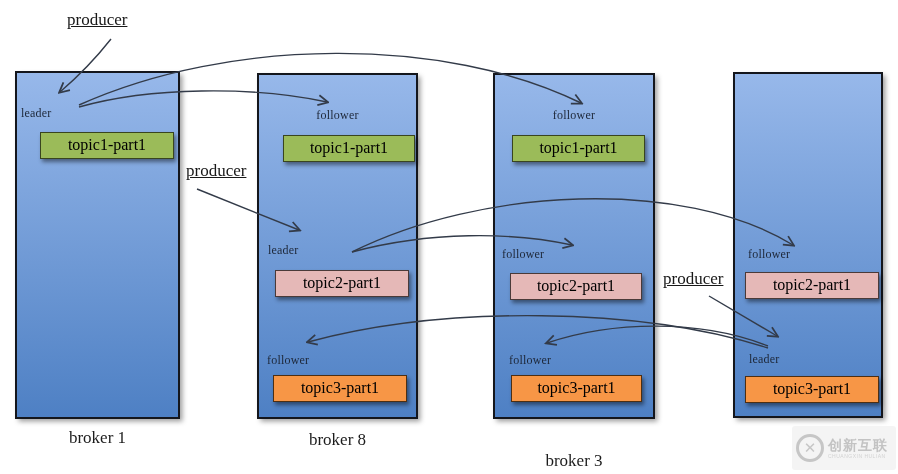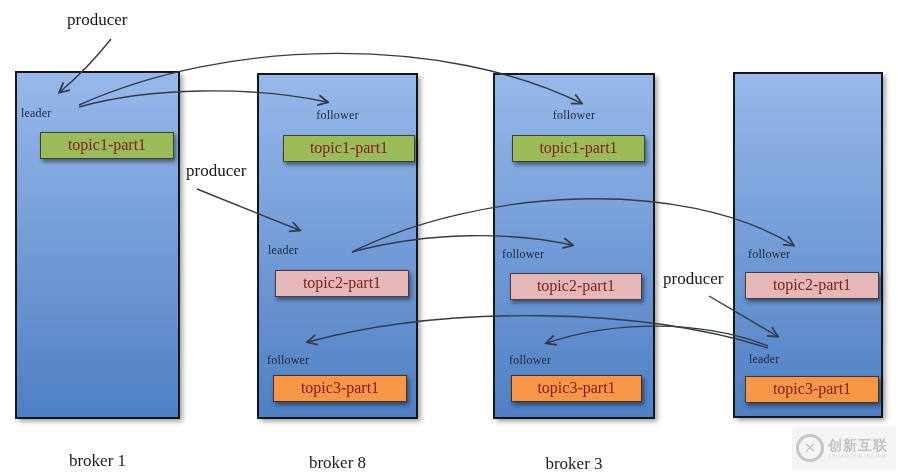--- a/index.html
+++ b/index.html
@@ -16,31 +16,31 @@
   }
   .role{
     position:absolute;font-size:12px;color:#1d2738;letter-spacing:0.2px;
     white-space:nowrap;
   }
   .role.centered{left:0;right:0;text-align:center;}
   .part{
     position:absolute;box-sizing:border-box;
     border:1.6px solid #2f3524;
     box-shadow:2px 2.5px 4px rgba(0,0,0,0.45);
-    font-size:16px;color:#7f1d1d;text-align:center;line-height:24px;
+    font-size:16px;color:#000000;text-align:center;line-height:24px;
     white-space:nowrap;
   }
   .part.green{background:var(--topic1);border-color:#39451f;}
   .part.pink{background:var(--topic2);border-color:#4a3a39;text-align:center;}
   .part.orange{background:var(--topic3);border-color:#4d2f13;text-align:center;}
   .producer{
-    position:absolute;font-size:17px;color:#181818;white-space:nowrap;
+    position:absolute;font-size:17px;color:#181818;white-space:nowrap;text-decoration:underline;
   }
   .broker-label{
-    position:absolute;font-size:17px;color:#1c1c1c;text-align:center;white-space:nowrap;margin-top:23px;
+    position:absolute;font-size:17px;color:#1c1c1c;text-align:center;white-space:nowrap;
   }
   .arrows{position:absolute;left:0;top:0;width:898px;height:474px;pointer-events:none;}
   .arrows path{stroke:var(--arrow);stroke-width:1.4;fill:none;}
   .watermark{
     position:absolute;right:2px;bottom:4px;width:96px;height:40px;
     background:#f4f4f4;border-radius:3px;
     display:flex;align-items:center;gap:4px;padding:2px 4px;
     font-family:"Liberation Sans","DejaVu Sans",sans-serif;
   }
   .wm-icon{
@@ -87,21 +87,21 @@
     <div class="role" style="left:14px;top:278px;">leader</div>
     <div class="part orange" style="left:10px;top:302px;width:134px;height:27px;">topic3-part1</div>
   </div>
 
   <div class="producer" style="left:67px;top:10px;">producer</div>
   <div class="producer" style="left:186px;top:161px;">producer</div>
   <div class="producer" style="left:663px;top:269px;">producer</div>
 
   <div class="broker-label" style="left:15px;top:428px;width:165px;">broker 1</div>
   <div class="broker-label" style="left:257px;top:430px;width:161px;">broker 8</div>
-  <div class="broker-label" style="left:493px;top:431px;width:162px;">broker 3</div>
+  <div class="broker-label" style="left:493px;top:451px;width:162px;">broker 3</div>
 
   <svg class="arrows" viewBox="0 0 898 474" xmlns="http://www.w3.org/2000/svg">
     <defs>
       <marker id="ah" viewBox="0 0 10 10" refX="8" refY="5" markerWidth="9" markerHeight="9" orient="auto-start-reverse">
         <path d="M1,1 L9,5 L1,9" fill="none" stroke="#333b49" stroke-width="1.4"></path>
       </marker>
     </defs>
     <path d="M 111,39 C 96,58 74,80 60,92" marker-end="url(#ah)"></path>
     <path d="M 79,107 C 150,87 252,86 327,102" marker-end="url(#ah)"></path>
     <path d="M 79,105 C 230,37 445,36 581,103" marker-end="url(#ah)"></path>

